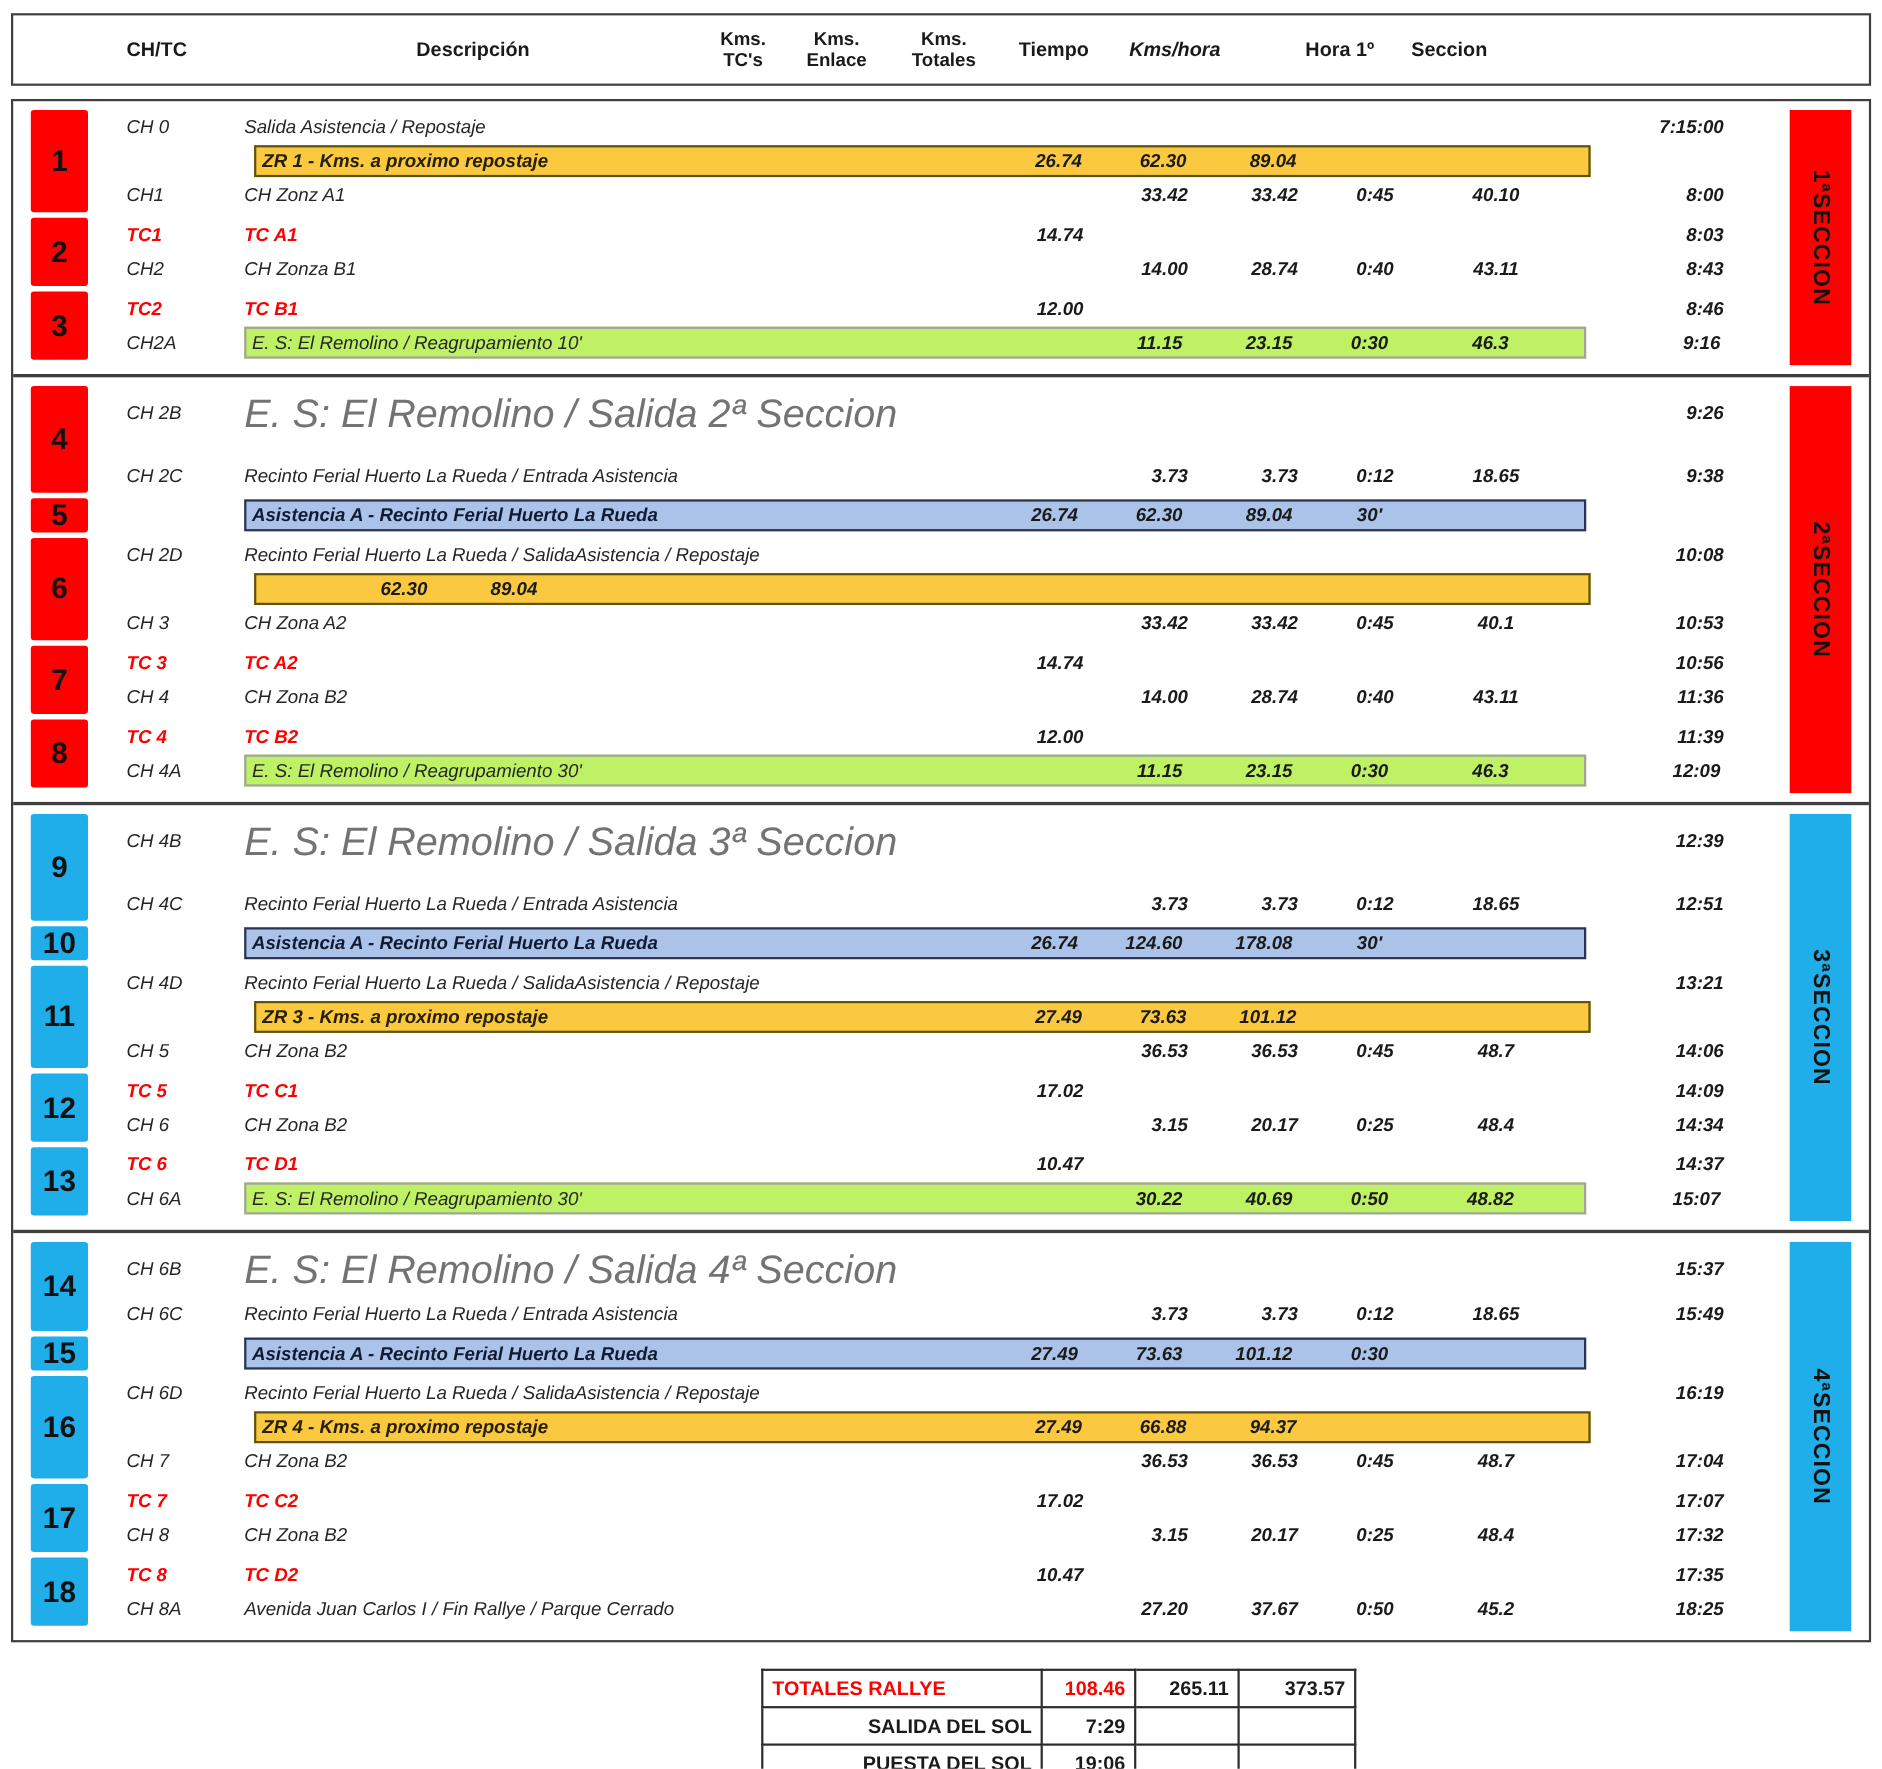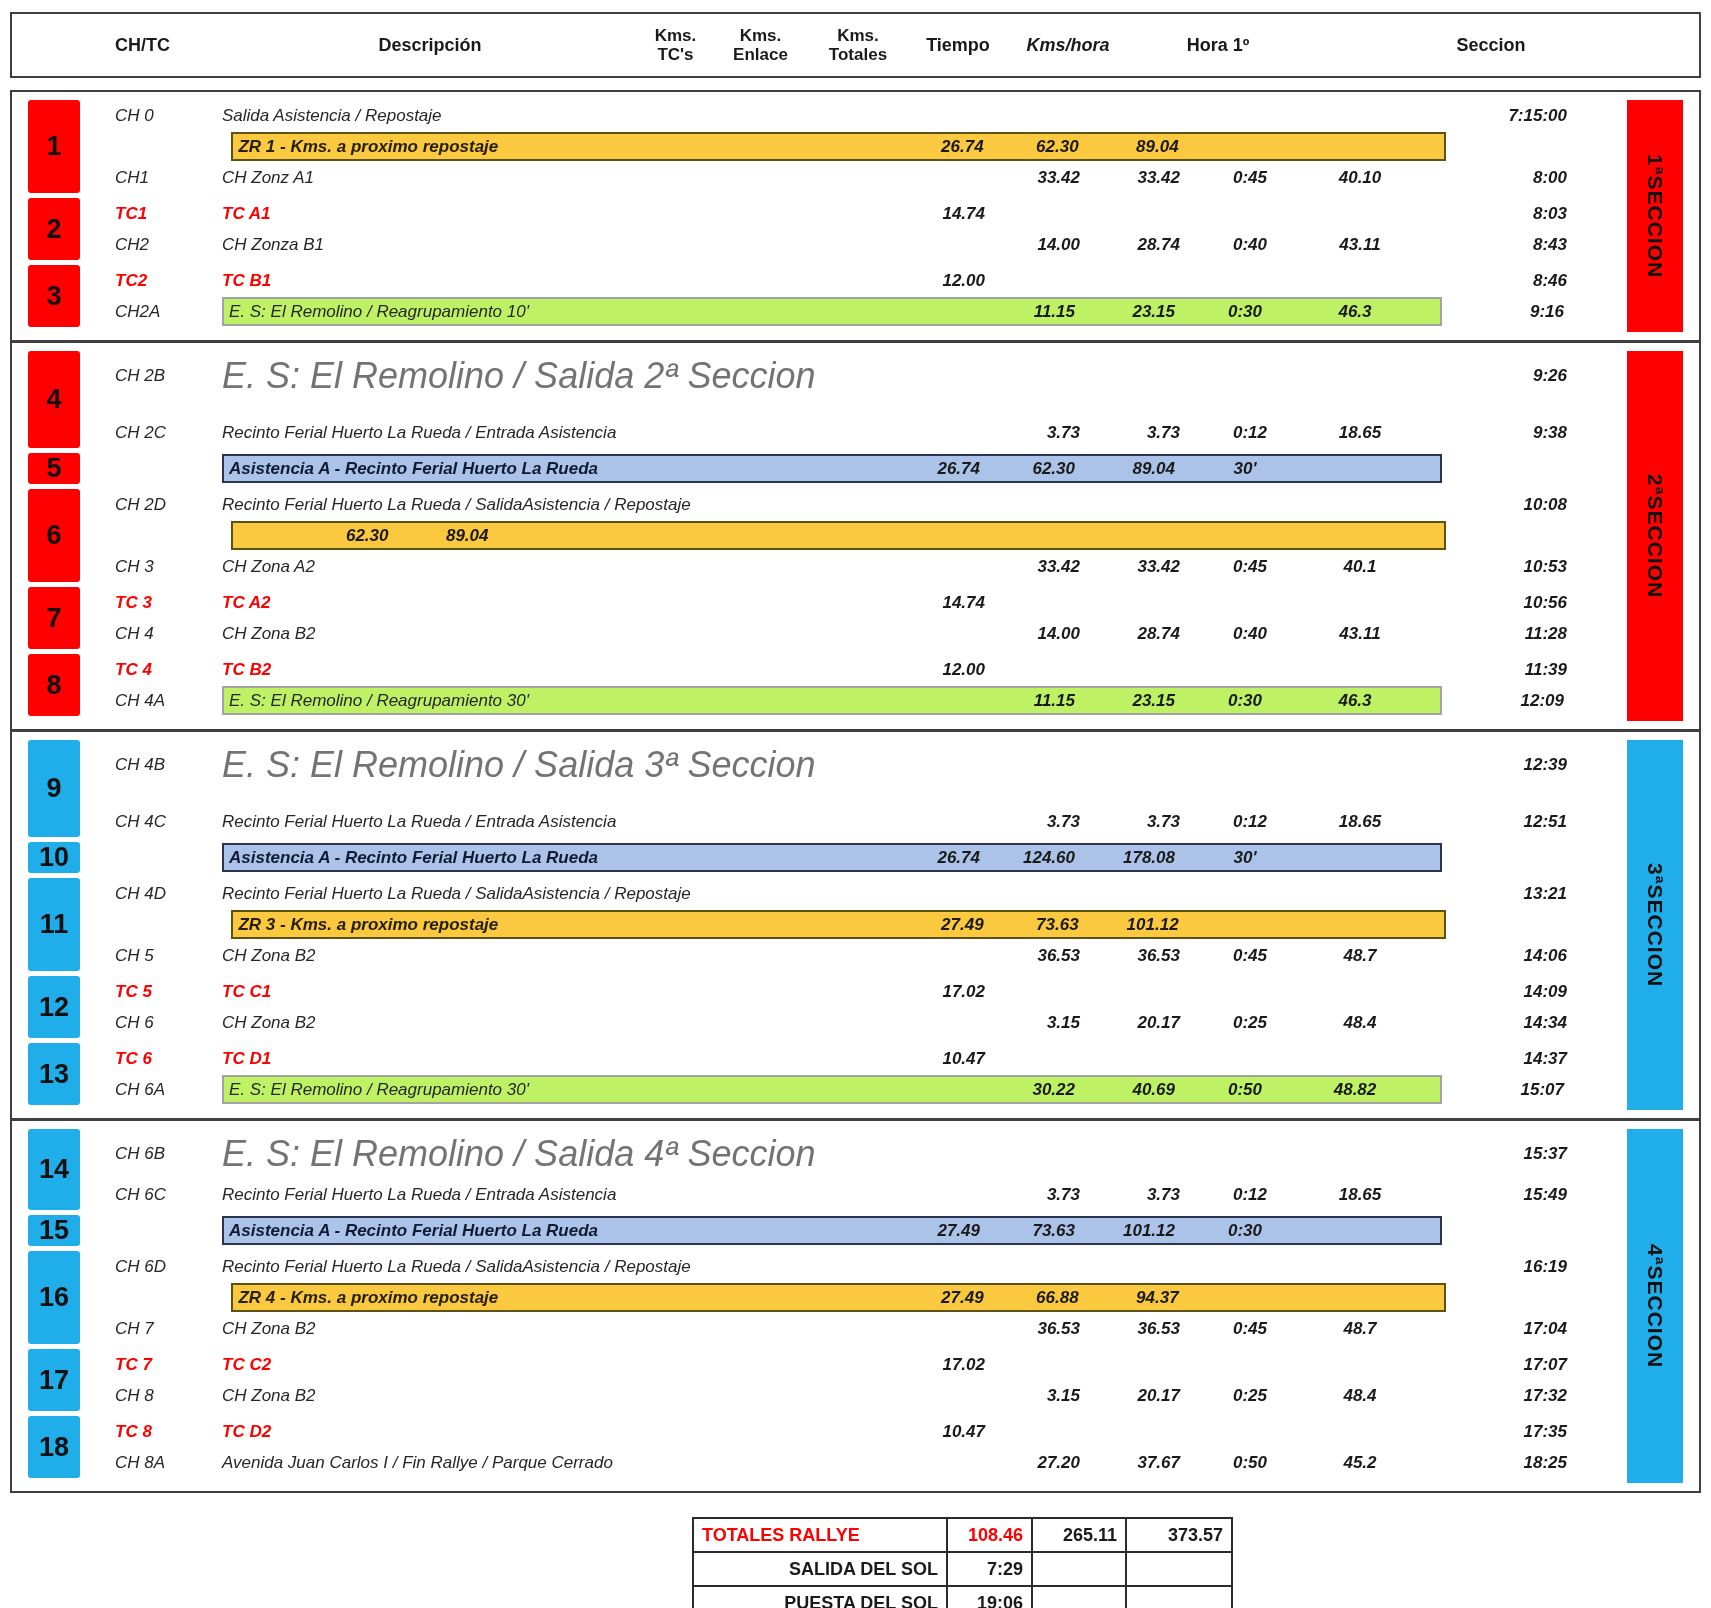--- a/index.html
+++ b/index.html
@@ -9,21 +9,21 @@
   
   .header-box{box-sizing:border-box;border:2px solid #3f3f3f;height:66px;margin-bottom:12px;
     display:flex;align-items:center;padding-left:103px;}
   .hcell{font-weight:700;color:#1a1a1a;font-size:18px;}
   .h-chtc{width:107px;text-align:left;}
   .h-desc{flex:1 1 0;min-width:0;text-align:center;}
   .h2{display:flex;flex-direction:column;align-items:center;justify-content:center;line-height:1.12;font-size:17px;}
   .h-tiempo{text-align:center;}
   .h-kmh{text-align:center;font-style:italic;}
   .h-hora{text-align:center;}
-  .h-seccion{flex:1 1 0;text-align:center;}
+  .h-seccion{flex:1 1 0;text-align:left;}
 
   
   .w-tc{width:75px;} .w-en{width:95px;} .w-to{width:100px;} .w-ti{width:100px;} .w-kh{width:120px;}
   .w-tail{width:25px;} .w-hora{width:130px;}
 
   
   .main-box{box-sizing:border-box;border:2px solid #3f3f3f;}
   .section{position:relative;padding:8px 0 8px 16px;}
   .section + .section{border-top:3px solid #3f3f3f;}
   .group{display:flex;align-items:stretch;margin-bottom:5px;}
@@ -302,21 +302,21 @@
             </div>
             <div class="row normal">
               <div class="c-ch">CH 4</div>
               <div class="c-desc">CH Zona B2</div>
               <div class="c-num w-tc"></div>
               <div class="c-num w-en">14.00</div>
               <div class="c-num w-to">28.74</div>
               <div class="c-cen w-ti">0:40</div>
               <div class="c-cen w-kh">43.11</div>
               <div class="w-tail"></div>
-              <div class="c-hora w-hora">11:28</div>
+              <div class="c-hora w-hora">11:36</div>
             </div>
           </div>
         </div>
         <div class="group">
           <div class="numbox red">8</div>
           <div class="rows">
             <div class="row tc">
               <div class="c-ch">TC 4</div>
               <div class="c-desc">TC B2</div>
               <div class="c-num w-tc">12.00</div>

